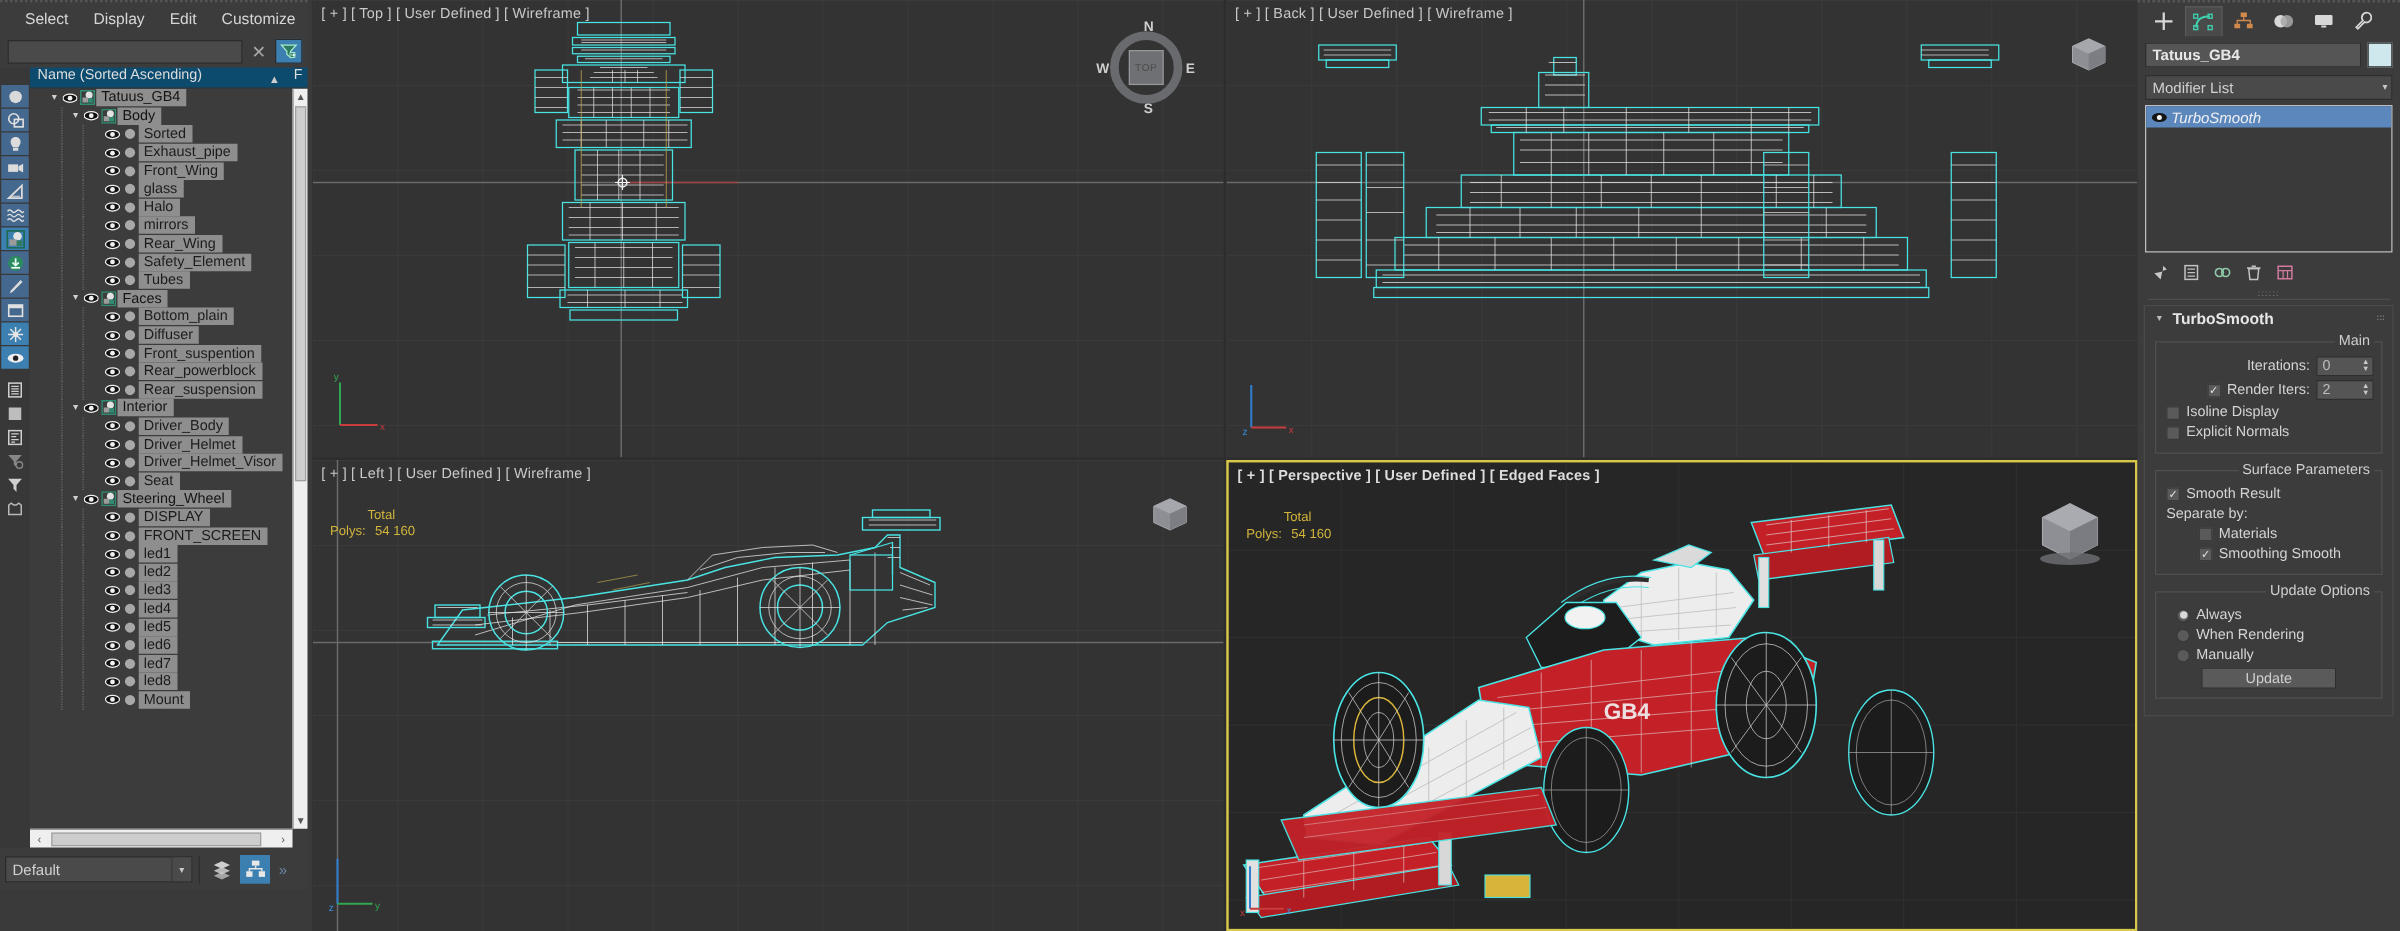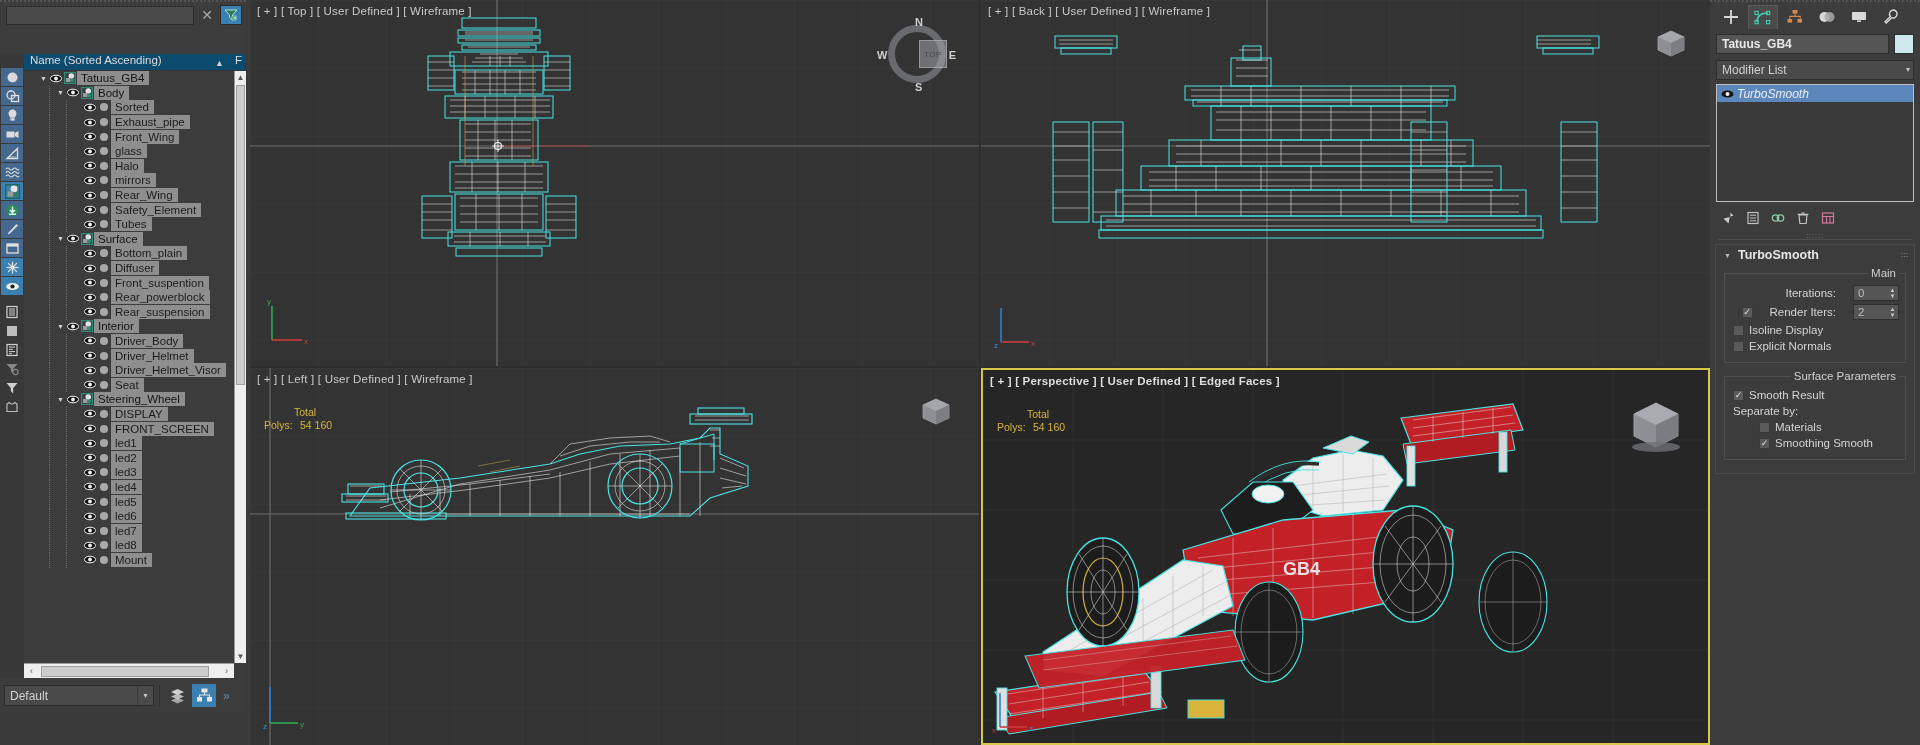--- a/index.html
+++ b/index.html
@@ -164,21 +164,21 @@
   .modelsvg { position: absolute; left: 0; top: 0; width: 100%; height: 100%; }
 
   .axis-gizmo { position: absolute; font-size: 8px; }
 
   
   .navring {
     position: absolute; width: 58px; height: 58px; border-radius: 50%;
     border: 7px solid rgba(150,152,158,0.55); z-index: 7;
   }
   .navring .topbox {
-    position: absolute; left: 24px; top: 8px; width: 28px; height: 28px;
+    position: absolute; left: 8px; top: 8px; width: 28px; height: 28px;
     background: rgba(160,162,168,0.55); border: 1px solid rgba(190,190,195,0.5);
     display: flex; align-items: center; justify-content: center;
     font-size: 8px; color: #4a4a4a; letter-spacing: 0.5px;
   }
   .navring .cl {
     position: absolute; font-size: 11px; color: #cfcfcf; font-weight: bold;
   }
   .cubegizmo {
     position: absolute; width: 30px; height: 26px; z-index: 7;
   }
@@ -241,21 +241,21 @@
     display: flex; align-items: center; height: 20px; padding-left: 6px;
     font-size: 12.5px; font-weight: bold; color: #e6e6e6;
   }
   #rollout-head .tri { color: #bbb; font-size: 7px; margin-right: 5px; }
   #rollout-head .dots { position: absolute; right: 6px; top: 6px; font-size: 7px; color: #7e7e7e; }
 
   fieldset.grp {
     margin: 2px 8px 7px 8px; border: 1px solid #4f4f4f; padding: 3px 6px 6px 6px;
   }
   fieldset.grp > legend { font-size: 11.5px; color: #cfcfcf; padding: 0 3px; text-align: right; }
-  .frow { display: flex; align-items: center; justify-content: flex-end; gap: 17px; margin: 3px 0; }
+  .frow { display: flex; align-items: center; justify-content: flex-end; gap: 5px; margin: 3px 0; }
   .frow .lbl { font-size: 11.5px; color: #d3d3d3; }
   .spin {
     width: 46px; height: 16px; background: #555555; border: 1px solid #2e2e2e;
     color: #bcbcbc; font-size: 11.5px; display: flex; align-items: center; padding-left: 4px;
     position: relative;
   }
   .spin .sp {
     position: absolute; right: 1px; top: 0px; width: 9px; height: 14px;
     display: flex; flex-direction: column; align-items: center; justify-content: center;
     font-size: 6px; color: #c9c9c9; line-height: 6px;
@@ -281,20 +281,26 @@
   }
   .txt-sm { font-size: 11.5px; color: #d3d3d3; }
 </style>
 </head>
 <body>
 
 <div id="app">
 
   <div id="scene-explorer">
 
+    <div id="se-menubar">
+      <div class="mi">Select</div>
+      <div class="mi">Display</div>
+      <div class="mi">Edit</div>
+      <div class="mi">Customize</div>
+    </div>
 
     <div id="se-searchrow">
       <input id="se-search" type="text" placeholder="" style="">
       <div class="xbtn">✕</div>
       <div class="filter-btn">
         <svg width="14" height="14" viewBox="0 0 14 14">
           <polygon points="1,2 13,2 8.5,7 8.5,12 5.5,9.5 5.5,7" fill="#2b7a5f" stroke="#a8e8cf" stroke-width="1"></polygon>
           <path d="M8 8 L12 8 L12 12 L8 12 Z" fill="#2b7a5f" stroke="#a8e8cf" stroke-width="0.8"></path>
           <path d="M9 10 L11.5 10 M10.6 8.9 L11.6 10 L10.6 11.1" stroke="#dffaef" stroke-width="0.9" fill="none"></path>
         </svg>
@@ -660,21 +666,21 @@
                 </svg>
               </span>
               <span class="typeicon">
                 <svg width="12" height="12" viewBox="0 0 12 12">
                   <rect x="0.6" y="0.6" width="10.8" height="10.8" fill="none" stroke="#2f8b72" stroke-width="1.2"></rect>
                   <circle cx="7.3" cy="4" r="2.8" fill="#e2e2e2"></circle>
                   <rect x="2" y="6" width="4.6" height="4" fill="#9c9c9c"></rect>
                   <rect x="6.6" y="6.6" width="3.6" height="3.6" fill="#2f8b72"></rect>
                 </svg>
               </span>
-              <span class="nm grp">Surface</span>
+              <span class="nm grp">Faces</span>
             </div>
             <div class="srow">
               <span class="dotline" style="left: 25px;"></span>
               <span class="dotline" style="left: 42px;"></span>
               <span class="ind" style="width: 48px;"></span>
               <span class="tri"></span>
               <span class="eye">
                 <svg width="12" height="9" viewBox="0 0 12 9">
                   <ellipse cx="6" cy="4.5" rx="5.6" ry="3.3" fill="#111"></ellipse>
                   <ellipse cx="6" cy="4.5" rx="5.6" ry="3.3" fill="none" stroke="#f0f0f0" stroke-width="1"></ellipse>
@@ -1649,15 +1655,33 @@
         <div class="cbrow indent2">
           <span class="cb"></span>
           <span>Materials</span>
         </div>
         <div class="cbrow indent2">
           <span class="cb on">✓</span>
           <span>Smoothing Smooth</span>
         </div>
       </fieldset>
 
+      <fieldset class="grp">
+        <legend>Update Options</legend>
+        <div class="cbrow indent1">
+          <span class="rb">
+              <span class="dot"></span>
+            </span>
+          <span>Always</span>
+        </div>
+        <div class="cbrow indent1">
+          <span class="rb"></span>
+          <span>When Rendering</span>
+        </div>
+        <div class="cbrow indent1">
+          <span class="rb"></span>
+          <span>Manually</span>
+        </div>
+        <div class="btnwide">Update</div>
+      </fieldset>
     </div>
   </div>
 </div>
 
 </body></html>

